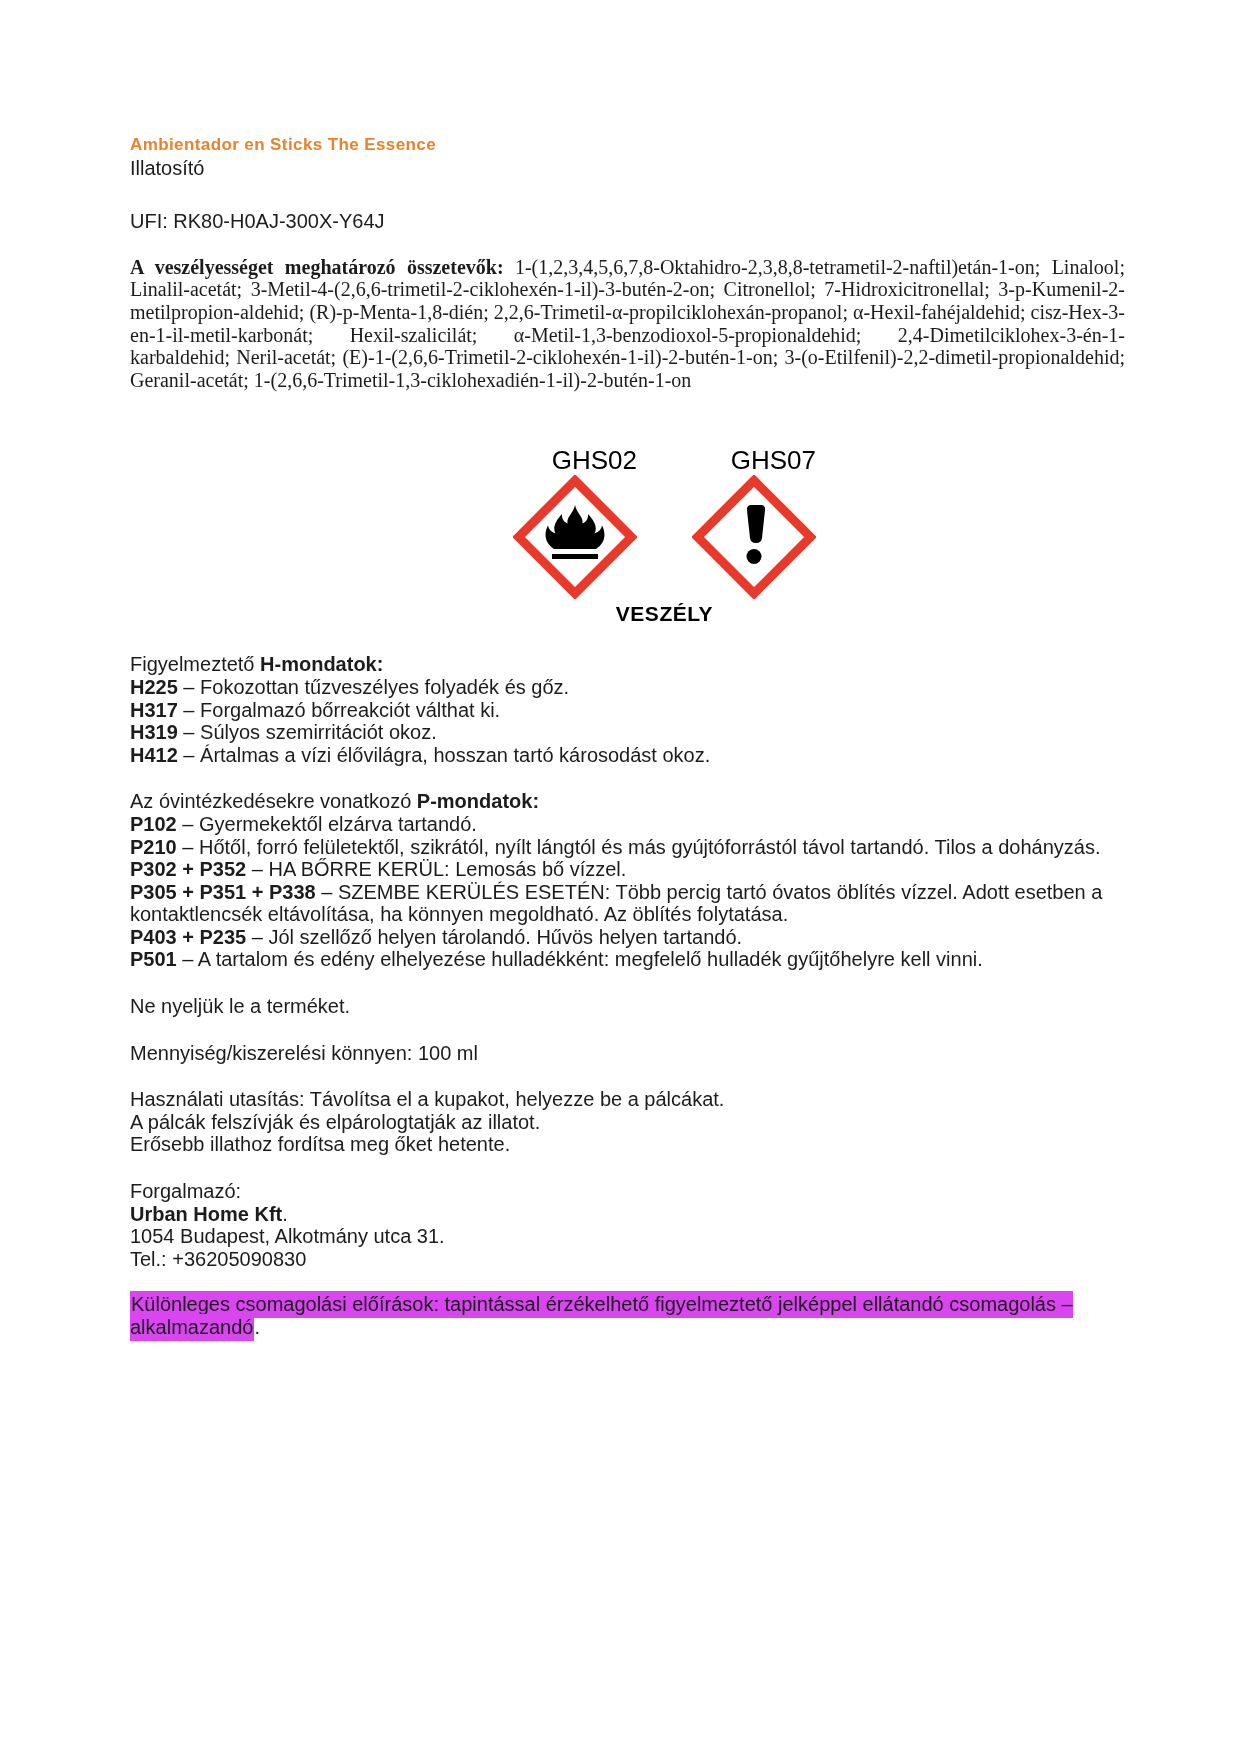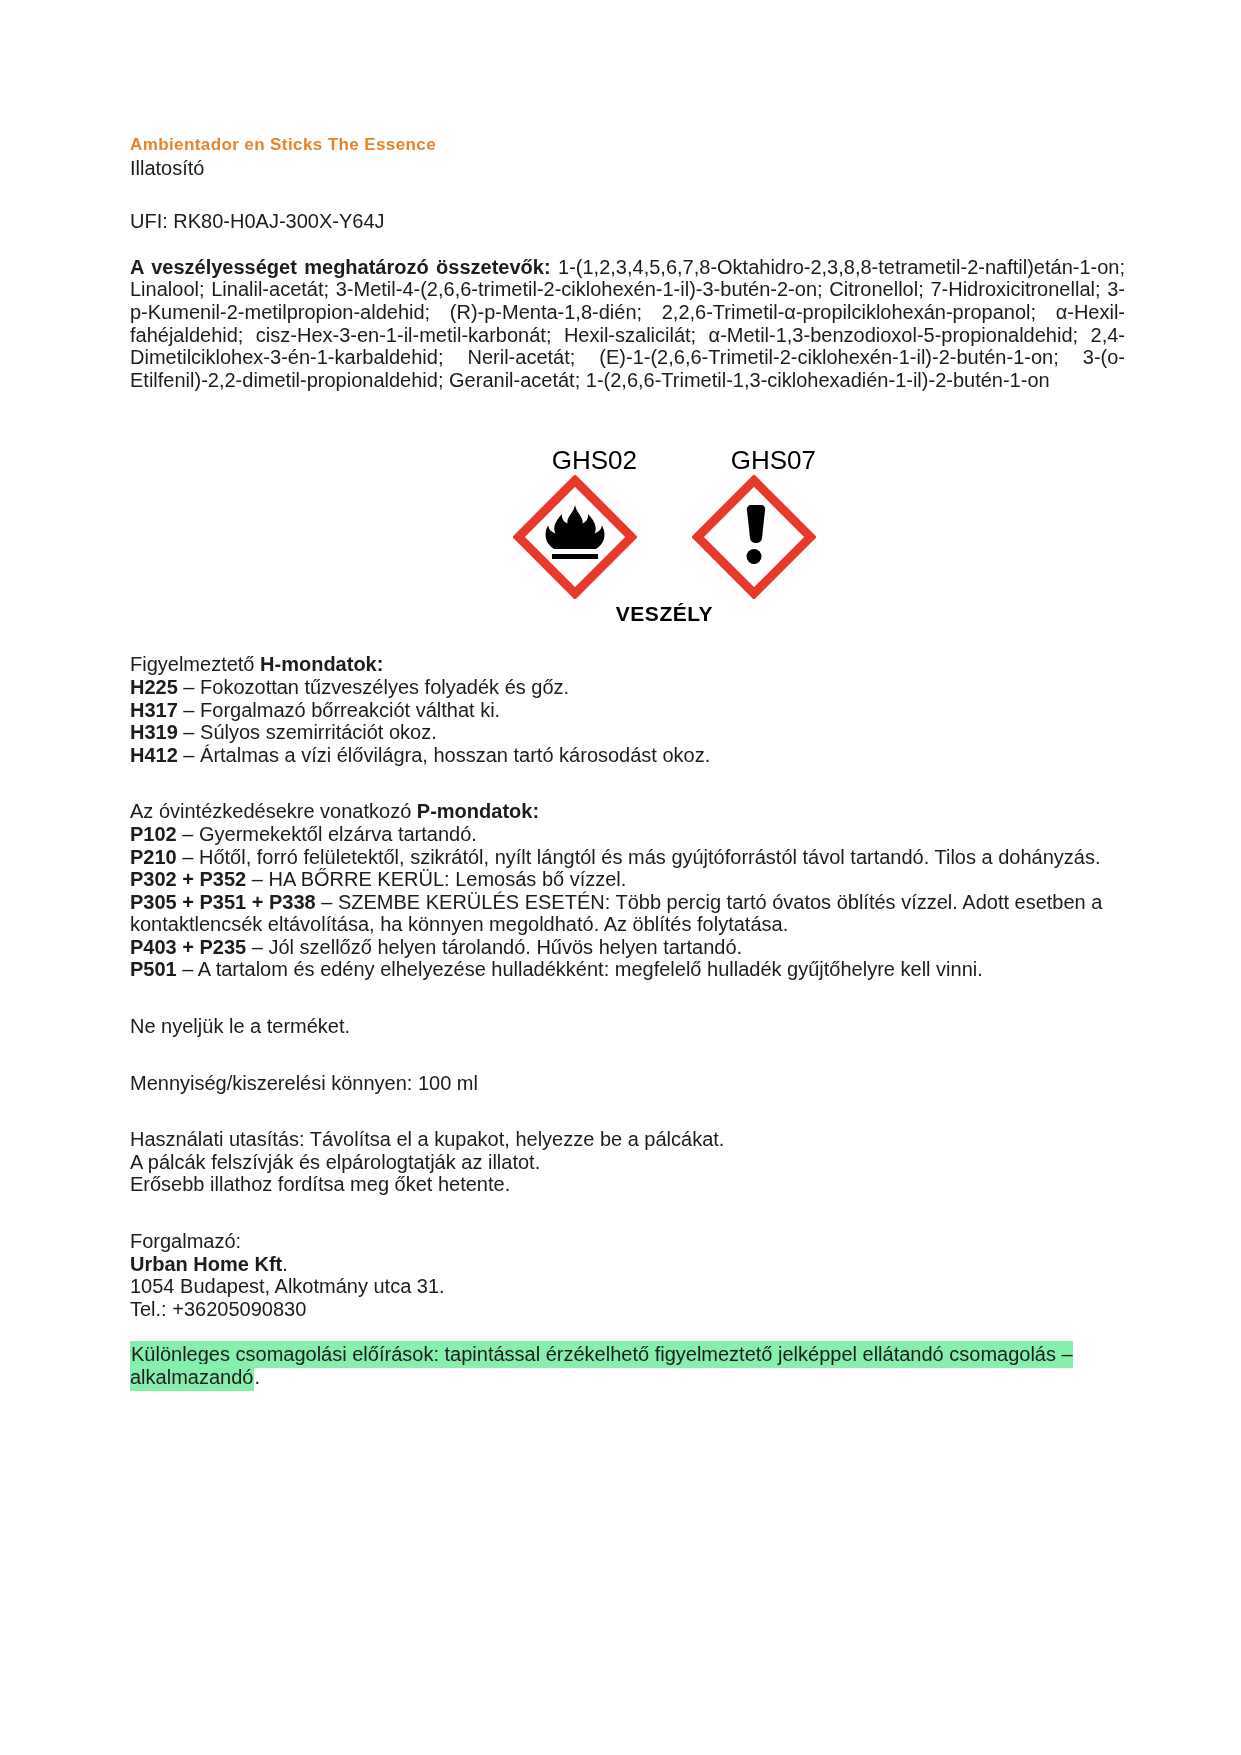--- a/index.html
+++ b/index.html
@@ -10,22 +10,22 @@
     color:#1c1c1c;
     position:relative;
   }
   .page {
     width:1241px; height:1755px;
     padding:134px 116px 40px 130px;
     background:#ffffff;
     overflow:hidden;
   }
   .line, .para { font-size:20px; line-height:22.6px; }
-  .para { text-align:justify; }
-  .gap  { margin-top:34px; }
+  .para { text-align:justify;font-family:Liberation Serif, serif; }
+  .gap  { margin-top:24px; }
   .title {
     color:#E8822D;
     font-weight:bold;
     font-size:17px;
     line-height:22.6px;
     letter-spacing:0.4px;
   }
   b { font-weight:bold;text-align:center; }
 
   
@@ -36,21 +36,21 @@
     display:flex; flex-direction:column; align-items:center;
   }
   .picto-row { display:flex; gap:55px; align-items:flex-end; }
   .picto { display:flex; flex-direction:column; align-items:flex-end; }
   .picto figcaption {
     font-size:26px; line-height:28px; margin-bottom:1px; color:#000;
   }
   .signal { font-size:21px; line-height:26px; margin-top:2px; color:#000; letter-spacing:0.5px;font-weight:bold; }
 
   .hl-note { margin-top:23px; }
-  mark { background:#86efac; color:#1c1c1c; padding:2px 1px 3px 1px; }
+  mark { background:#d946ef; color:#1c1c1c; padding:2px 1px 3px 1px; }
 </style>
 </head>
 <body>
 
 <div class="page">
 
   <p class="title">Ambientador en Sticks The Essence</p>
   <p class="line">Illatosító</p>
 
   <p class="line" style="margin-top:31px">UFI: RK80-H0AJ-300X-Y64J</p>

